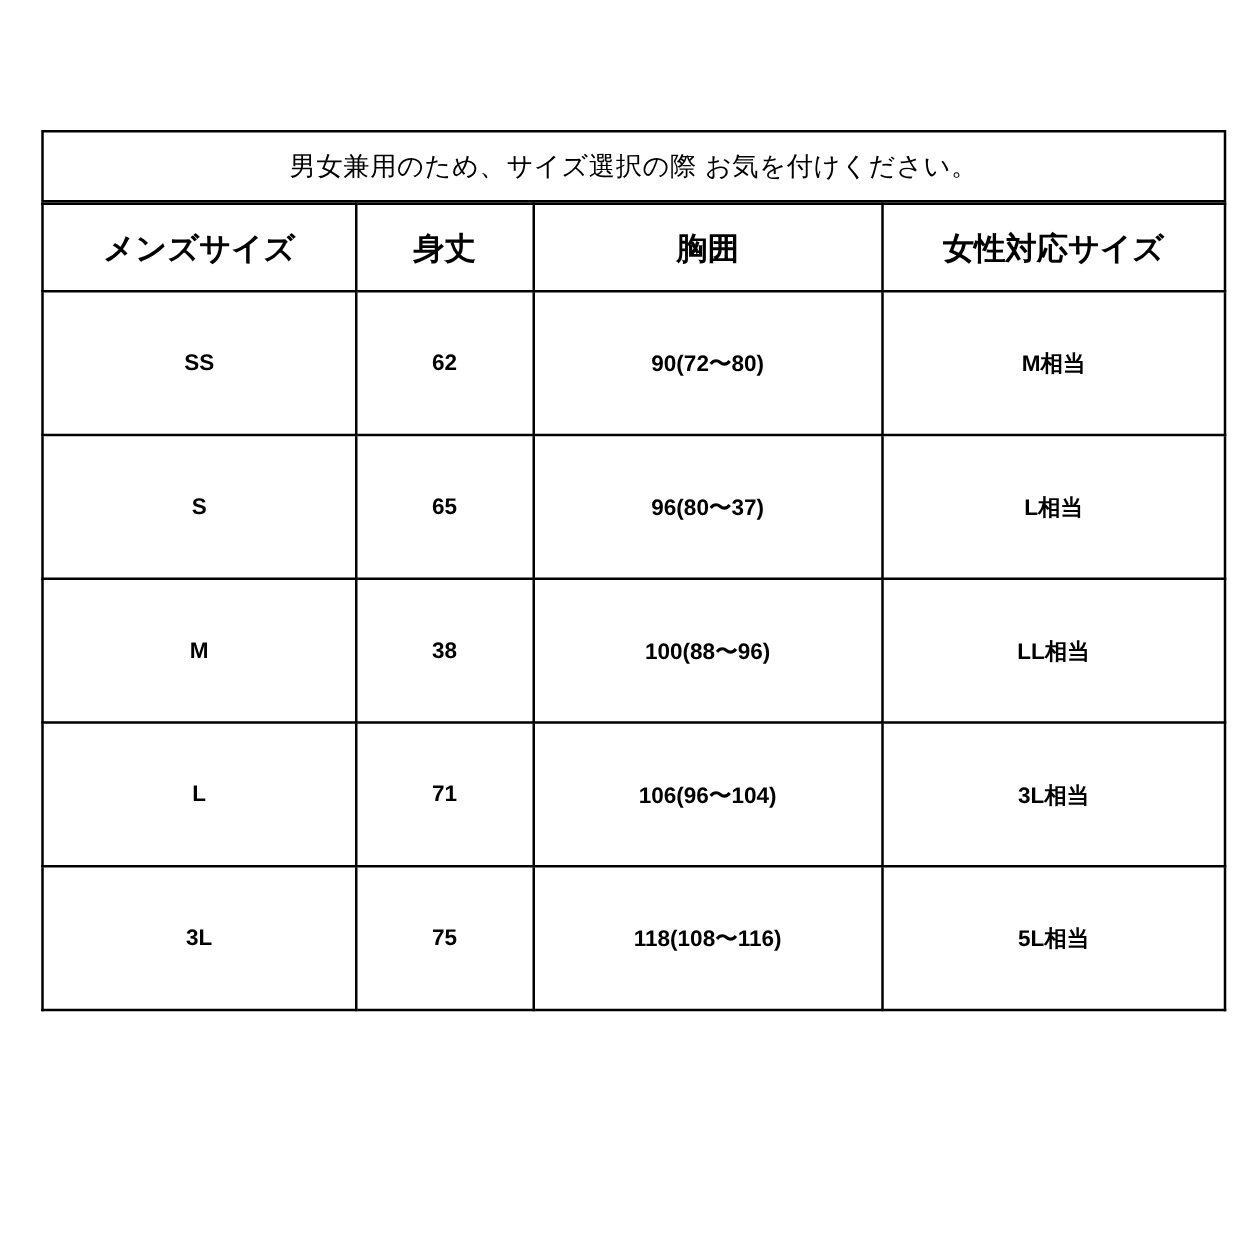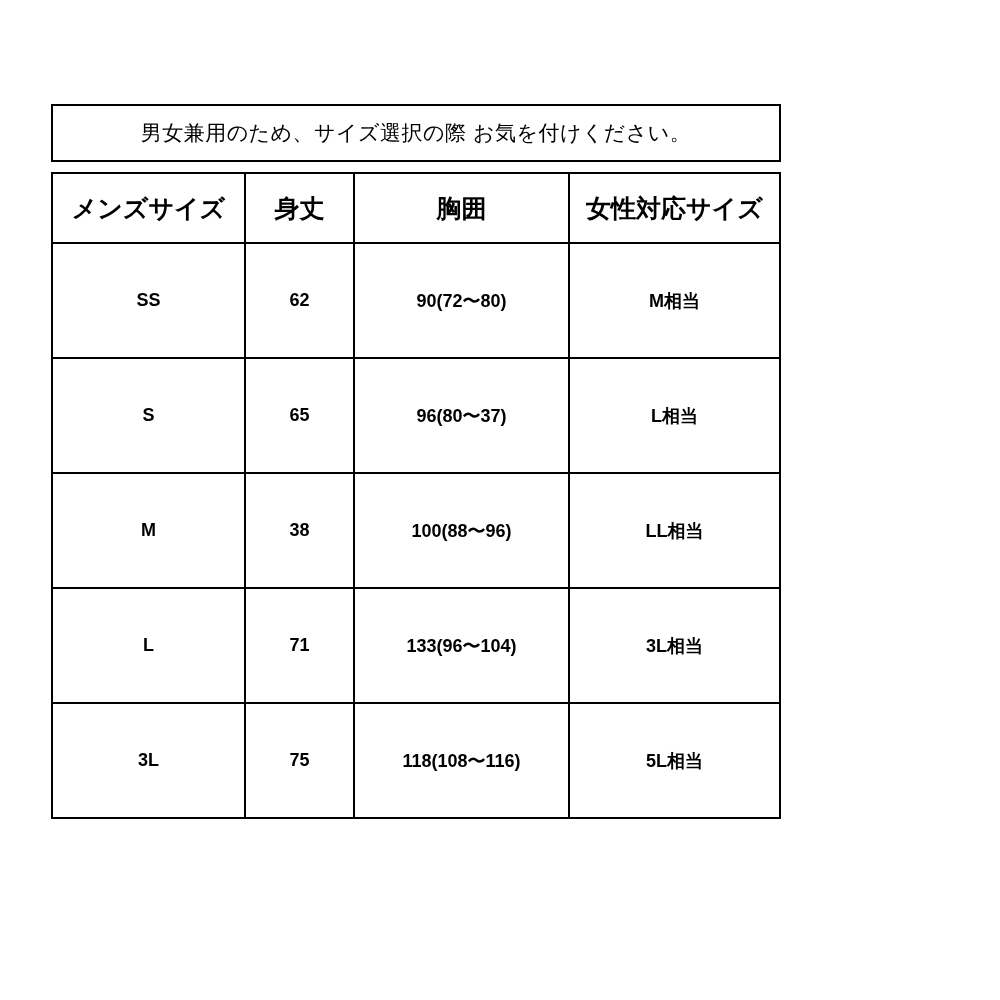--- a/index.html
+++ b/index.html
@@ -17,43 +17,42 @@
 
   .page {
     position: relative;
     width: 1000px;
     height: 1000px;
     box-sizing: border-box;
   }
 
   .table-wrap {
     position: absolute;
-    left: 51px;
+    left: 33px;
     top: 104px;
-    width: 730px;
+    width: 948px;
   }
 
   .notice {
     box-sizing: border-box;
     width: 100%;
     height: 58px;
     border: 2px solid #000000;
     display: flex;
     align-items: center;
     justify-content: center;
     font-size: 21px;
     letter-spacing: 0.5px;
     font-weight: 400;
   }
 
   table.size-table {
     width: 100%;
     border-collapse: collapse;
     table-layout: fixed;
-    margin-top: 10px;
   }
 
   table.size-table th,
   table.size-table td {
     border: 2px solid #000000;
     text-align: center;
     vertical-align: middle;
     font-weight: 700;
   }
 
@@ -112,21 +111,21 @@
         </tr>
         <tr>
           <td>M</td>
           <td>38</td>
           <td>100(88〜96)</td>
           <td>LL相当</td>
         </tr>
         <tr>
           <td>L</td>
           <td>71</td>
-          <td>133(96〜104)</td>
+          <td>106(96〜104)</td>
           <td>3L相当</td>
         </tr>
         <tr>
           <td>3L</td>
           <td>75</td>
           <td>118(108〜116)</td>
           <td>5L相当</td>
         </tr>
       </tbody>
     </table>

